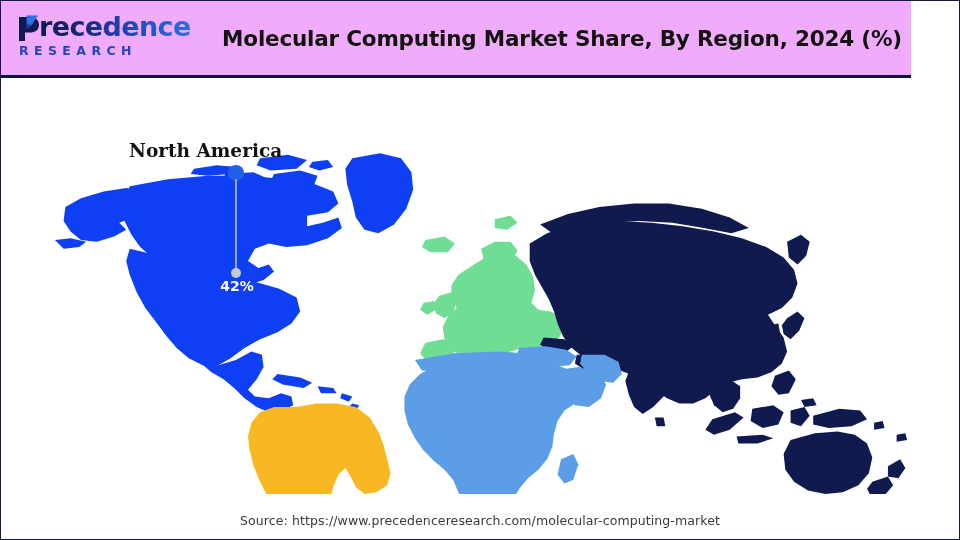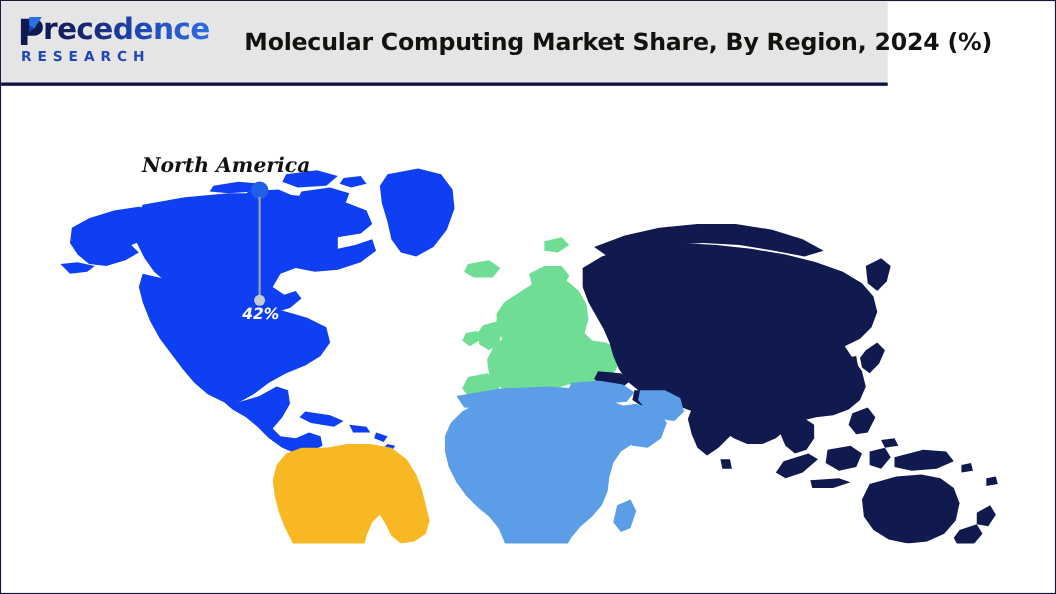--- a/index.html
+++ b/index.html
@@ -17,25 +17,25 @@
     box-sizing: border-box;
     background: #ffffff;
     border: 1px solid #151a3d;
     overflow: hidden;
   }
 
   
   .header {
     position: absolute;
     left: 0; top: 0;
-    width: 806px;
+    width: 910px;
     height: 77px;
     box-sizing: border-box;
     border-bottom: 3px solid #0c1340;
-    background: #e5e5e5;
+    background: #f0abfc;
   }
   .logo {
     position: absolute;
     left: 16px; top: 11px;
     width: 160px;
     height: 52px;
   }
   .logo-word {
     position: absolute;
     left: 22px; top: 0px;
@@ -80,21 +80,20 @@
     color: #14120f;
     letter-spacing: -0.2px;
   }
 
   
   .map-area {
     position: absolute;
     left: 0; top: 79px;
     width: 828px;
     height: 420px;
-    font-style: italic;
   }
   .map-svg {
     position: absolute;
     left: 40px;
     top: 14px;
     width: 880px;
     height: 400px;
   }
 
   
@@ -520,14 +519,17 @@
 
     <div class="callout">
       <div class="callout-label">North America</div>
       <div class="pin-head"></div>
       <div class="pin-stem"></div>
       <div class="pin-foot"></div>
       <div class="pin-value">42%</div>
     </div>
   </div>
 
+  <div class="footer">
+    <span class="source-text">Source: https://www.precedenceresearch.com/molecular-computing-market</span>
+  </div>
 
 </div>
 
 </body></html>

